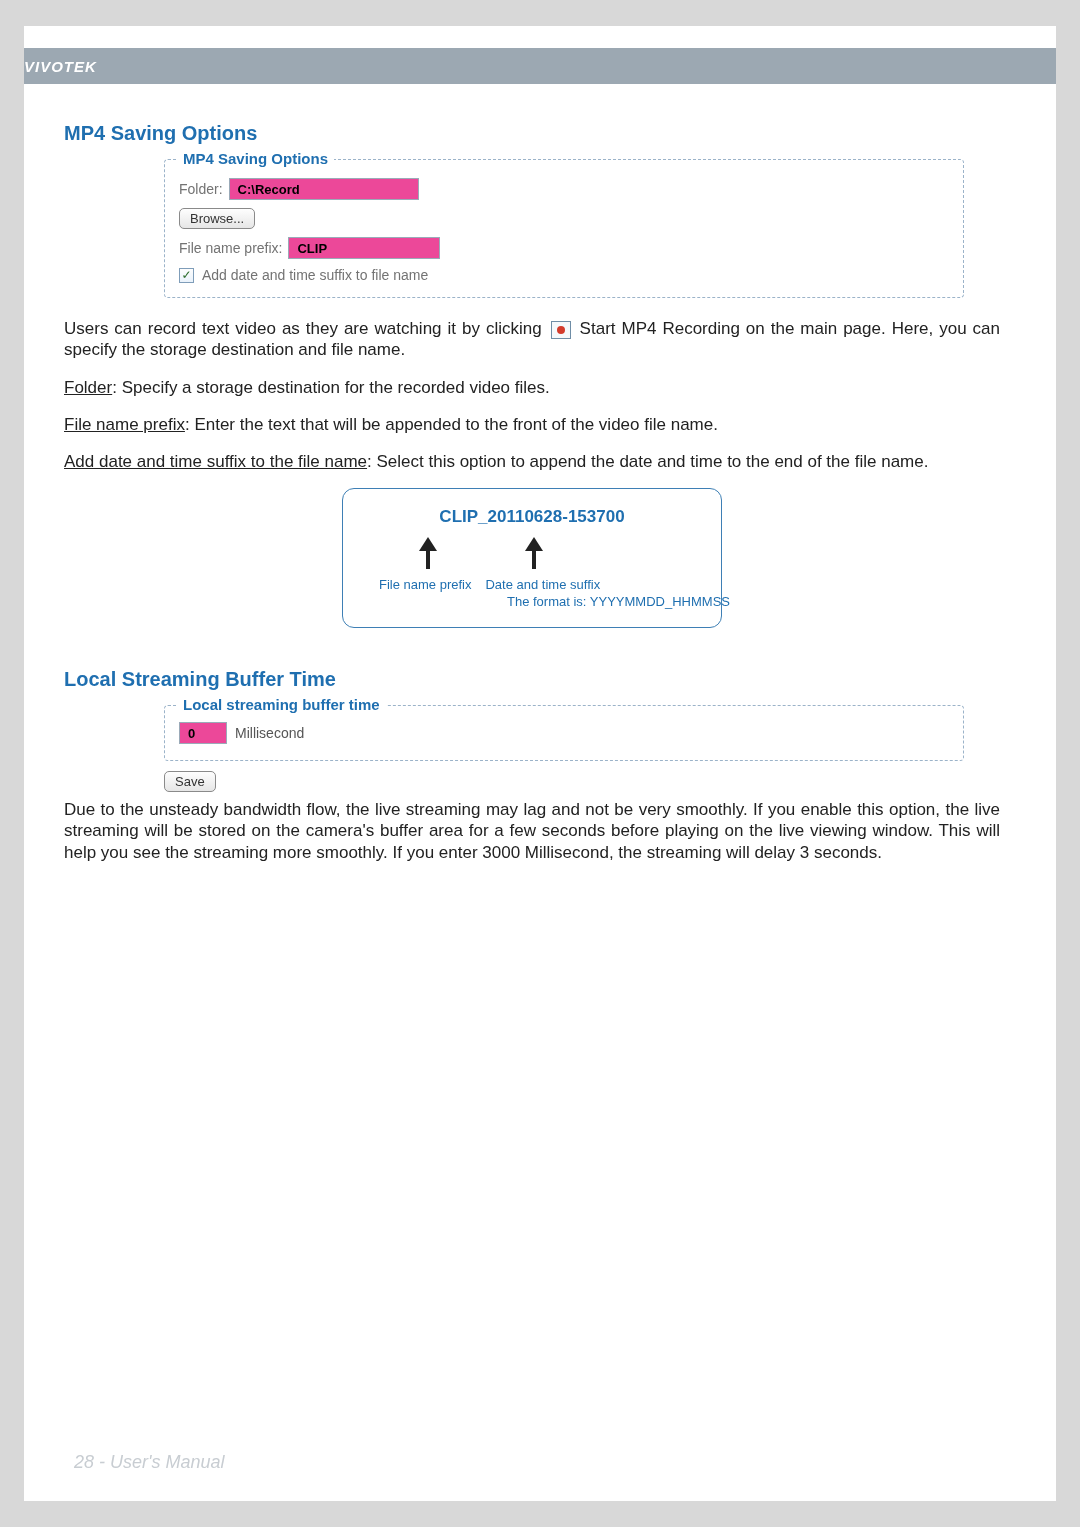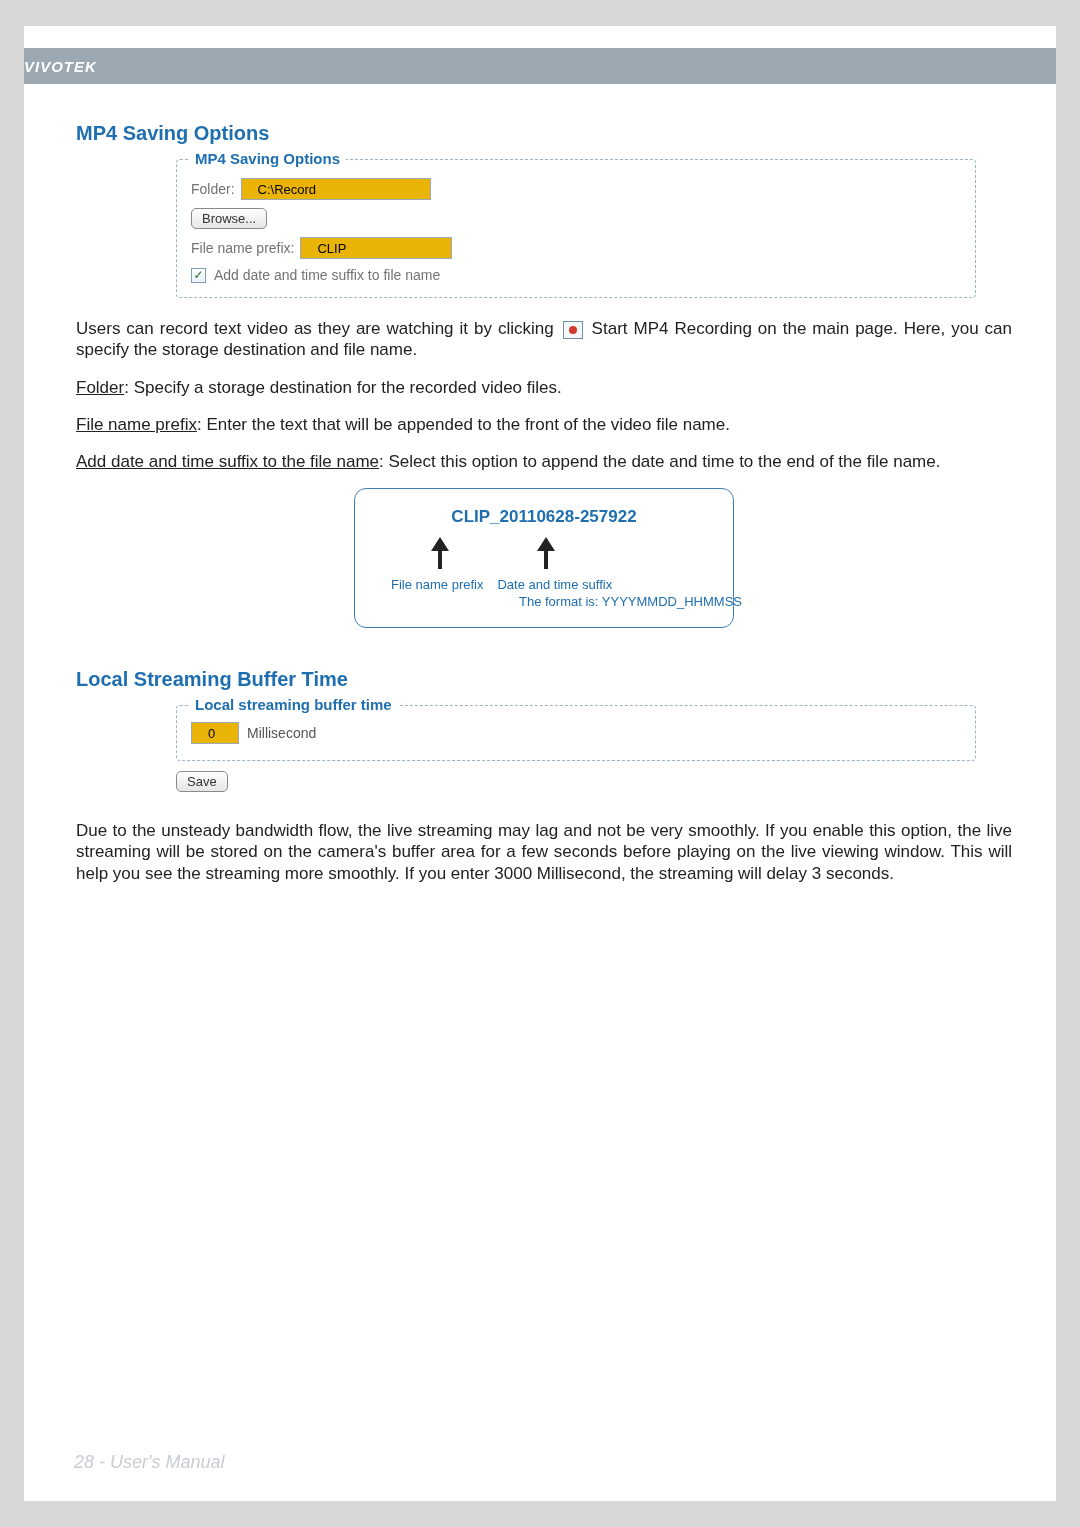--- a/index.html
+++ b/index.html
@@ -30,21 +30,21 @@
   }
   .brand {
     color: #ffffff;
     font-weight: bold;
     font-style: italic;
     font-size: 15px;
     letter-spacing: 1px;
   }
   .content {
     position: absolute;
-    left: 52px;
+    left: 40px;
     top: 96px;
     width: 936px;
   }
   .sec-title {
     color: #1f6fb0;
     font-weight: bold;
     font-size: 20px;
     margin-bottom: 14px;
   }
   .fieldset {
@@ -64,23 +64,24 @@
     padding: 0 6px;
     color: #1f6fb0;
     font-weight: bold;
     font-size: 15px;
   }
   .row { display: flex; align-items: center; margin-bottom: 8px; }
   .lbl { font-size: 14px; color: #737373; margin-right: 6px; }
   .txt-in {
     border: 1px solid #9aaab8;
     height: 22px;
-    padding: 2px 16px;
+    padding: 2px 8px;
     font-size: 13px;
-    background: #eab308;
+    background: #ec4899;
+    font-weight: bold;
   }
   .btn {
     border: 1px solid #8a8a8a;
     background: linear-gradient(#fefefe,#e6e6e6);
     border-radius: 5px;
     font-size: 13px;
     padding: 2px 10px;
     cursor: pointer;
     color:#333;
   }
@@ -211,21 +212,21 @@
 
     <div class="para">
       <span class="under">File name prefix</span><span>: Enter the text that will be appended to the front of the video file name.</span>
     </div>
 
     <div class="para">
       <span class="under">Add date and time suffix to the file name</span><span>: Select this option to append the date and time to the end of the file name.</span>
     </div>
 
     <div class="example-box">
-      <div class="example-title">CLIP_20110628-257922</div>
+      <div class="example-title">CLIP_20110628-153700</div>
       <div class="arrows">
         <div class="arrow"></div>
         <div class="arrow"></div>
       </div>
       <div class="example-captions">
         <div class="cap-row">
           <span class="cap1">File name prefix</span>
           <span class="cap2">Date and time suffix</span>
         </div>
         <div class="cap-row">
@@ -237,21 +238,21 @@
     <div class="sec-title">Local Streaming Buffer Time</div>
 
     <div class="fieldset" style="padding:16px 14px;">
       <span class="fieldset-legend">Local streaming buffer time</span>
       <div class="row" style="margin-bottom:0;">
         <input class="txt-in" style="width: 48px;" value="0">
         <span class="lbl" style="margin-left:8px;color:#555;">Millisecond</span>
       </div>
     </div>
 
-    <div style="margin-left:100px;margin-top:-10px;margin-bottom:28px;">
+    <div style="margin-left:100px;margin-top:-10px;margin-bottom:7px;">
       <button class="btn">Save</button>
     </div>
 
     <div class="para">Due to the unsteady bandwidth flow, the live streaming may lag and not be very smoothly. If you enable this option, the live streaming will be stored on the camera's buffer area for a few seconds before playing on the live viewing window. This will help you see the streaming more smoothly. If you enter 3000 Millisecond, the streaming will delay 3 seconds.</div>
 
   </div>
 
   <div class="footer">28 - User's Manual</div>
 </div>
 

